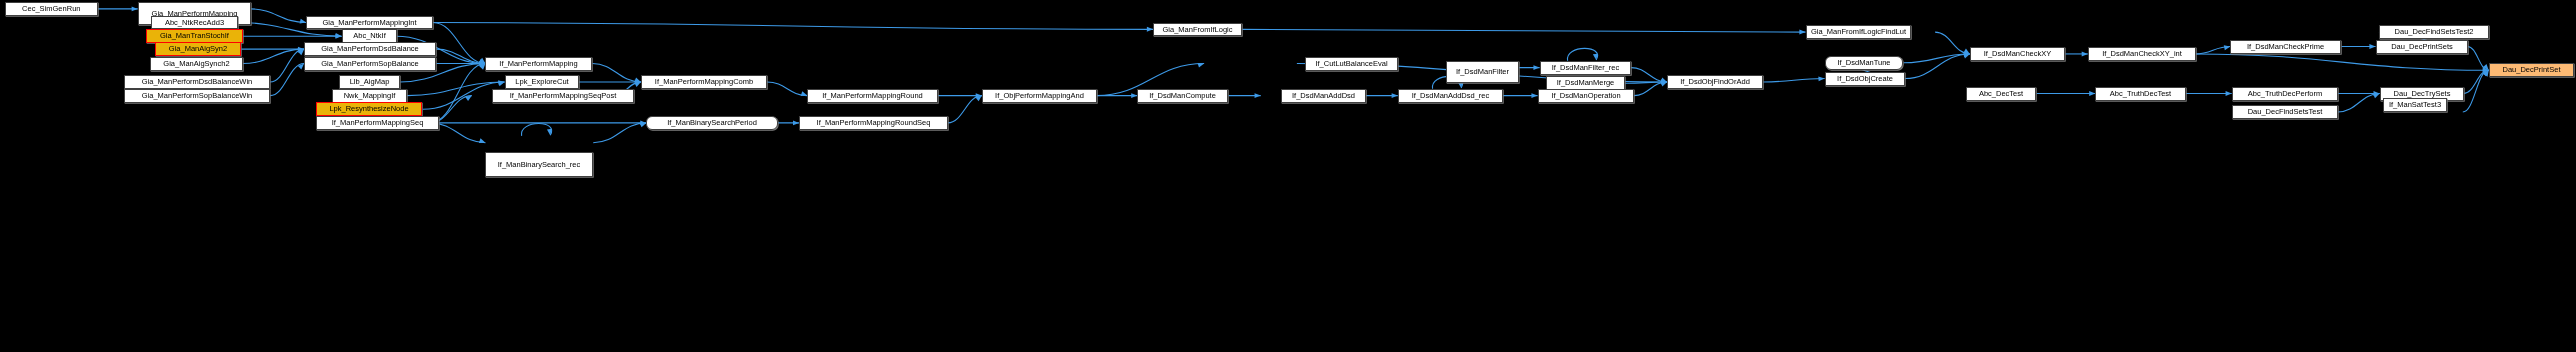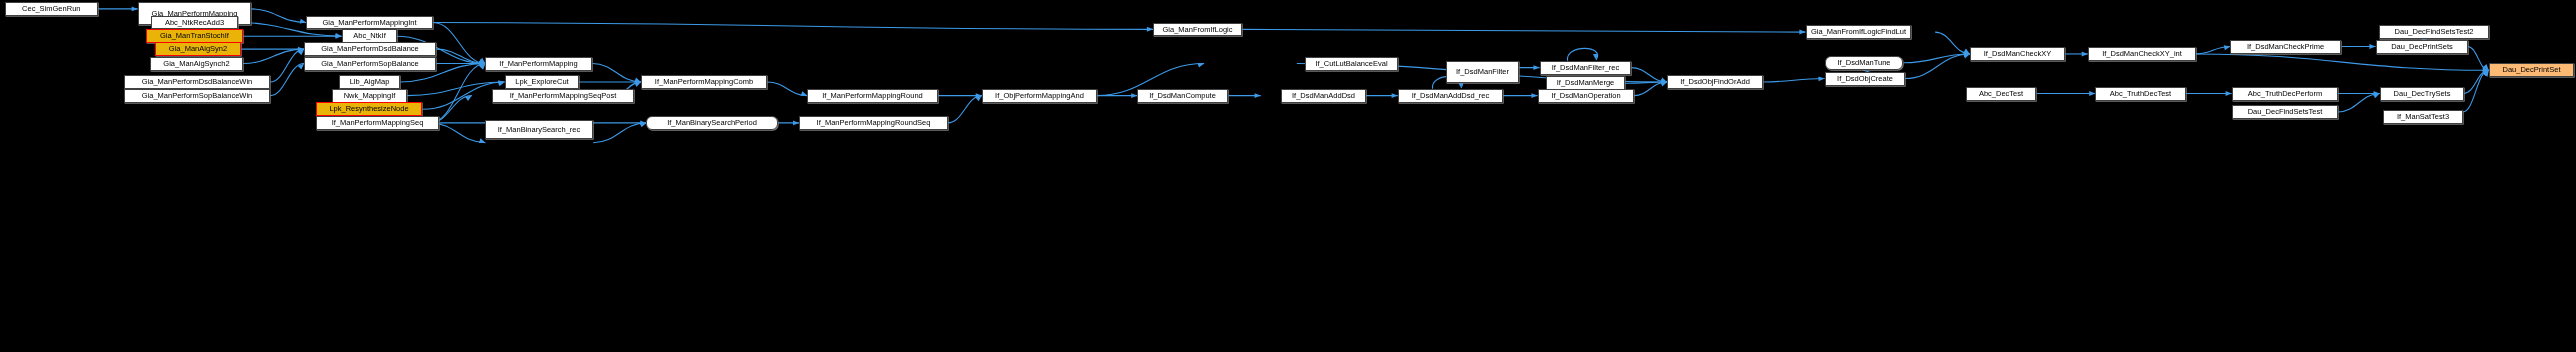--- a/index.html
+++ b/index.html
@@ -153,21 +153,21 @@
       <div class="node" style="left: 342px; top: 29px; width: 55px; height: 13.6px;">Abc_NtkIf</div>
       <div class="node" style="left: 304px; top: 42px; width: 132px; height: 13.6px;">Gia_ManPerformDsdBalance</div>
       <div class="node" style="left: 304px; top: 57px; width: 132px; height: 13.6px;">Gia_ManPerformSopBalance</div>
       <div class="node" style="left: 339px; top: 75px; width: 61px; height: 13.6px;">Llb_AigMap</div>
       <div class="node" style="left: 332px; top: 89px; width: 75px; height: 13.6px;">Nwk_MappingIf</div>
       <div class="node red" style="left: 316px; top: 102px; width: 106px; height: 13.6px;">Lpk_ResynthesizeNode</div>
       <div class="node" style="left: 308px; top: 116px; width: 123px; height: 13.6px; margin-left: 8px;">If_ManPerformMappingSeq</div>
       <div class="node" style="left: 485px; top: 57px; width: 107px; height: 13.6px;">If_ManPerformMapping</div>
       <div class="node" style="left: 505px; top: 75px; width: 74px; height: 13.6px;">Lpk_ExploreCut</div>
       <div class="node" style="left: 492px; top: 89px; width: 142px; height: 13.6px;">If_ManPerformMappingSeqPost</div>
-      <div class="node" style="left: 485px; top: 120px; width: 108px; height: 19px;">If_ManBinarySearch_rec</div>
+      <div class="node" style="left: 485px; top: 152px; width: 108px; height: 25px;">If_ManBinarySearch_rec</div>
       <div class="node" style="left: 641px; top: 75px; width: 126px; height: 13.6px;">If_ManPerformMappingComb</div>
       <div class="node" style="left: 646px; top: 116px; width: 132px; height: 13.6px; border-radius: 6px;">If_ManBinarySearchPeriod</div>
       <div class="node" style="left: 807px; top: 89px; width: 131px; height: 13.6px;">If_ManPerformMappingRound</div>
       <div class="node" style="left: 799px; top: 116px; width: 149px; height: 13.6px;">If_ManPerformMappingRoundSeq</div>
       <div class="node" style="left: 982px; top: 89px; width: 115px; height: 13.6px;">If_ObjPerformMappingAnd</div>
       <div class="node" style="left: 1137px; top: 89px; width: 91px; height: 13.6px;">If_DsdManCompute</div>
       <div class="node" style="left: 1261px; top: 89px; width: 85px; height: 13.6px; margin-left: 20px;">If_DsdManAddDsd</div>
       <div class="node" style="left: 1265px; top: 57px; width: 93px; height: 13.6px; margin-left: 40px;">If_CutLutBalanceEval</div>
       <div class="node" style="left: 1153px; top: 22.5px; width: 89px; height: 13.6px;">Gia_ManFromIfLogic</div>
       <div class="node" style="left: 1410px; top: 61px; width: 73px; height: 22px; margin-left: 36px;">If_DsdManFilter</div>
@@ -182,17 +182,17 @@
       <div class="node" style="left: 1970px; top: 47px; width: 95px; height: 13.6px;">If_DsdManCheckXY</div>
       <div class="node" style="left: 2088px; top: 47px; width: 108px; height: 13.6px;">If_DsdManCheckXY_int</div>
       <div class="node" style="left: 2230px; top: 40px; width: 111px; height: 13.6px;">If_DsdManCheckPrime</div>
       <div class="node" style="left: 2379px; top: 25px; width: 110px; height: 13.6px;">Dau_DecFindSetsTest2</div>
       <div class="node" style="left: 2376px; top: 40px; width: 92px; height: 13.6px;">Dau_DecPrintSets</div>
       <div class="node" style="left: 1966px; top: 87px; width: 70px; height: 13.6px;">Abc_DecTest</div>
       <div class="node" style="left: 2095px; top: 87px; width: 91px; height: 13.6px;">Abc_TruthDecTest</div>
       <div class="node" style="left: 2232px; top: 87px; width: 106px; height: 13.6px;">Abc_TruthDecPerform</div>
       <div class="node" style="left: 2380px; top: 87px; width: 84px; height: 13.6px;">Dau_DecTrySets</div>
       <div class="node" style="left: 2232px; top: 105px; width: 106px; height: 13.6px;">Dau_DecFindSetsTest</div>
-      <div class="node" style="left: 2383px; top: 110px; width: 80px; height: 13.6px;">If_ManSatTest3</div>
+      <div class="node" style="left: 2383px; top: 98px; width: 64px; height: 13.6px;">If_ManSatTest3</div>
       <div class="node cur" style="left: 2489px; top: 63px; width: 85px; height: 13.6px;">Dau_DecPrintSet</div>
     </div>
 </div>
 
 
 </body></html>

